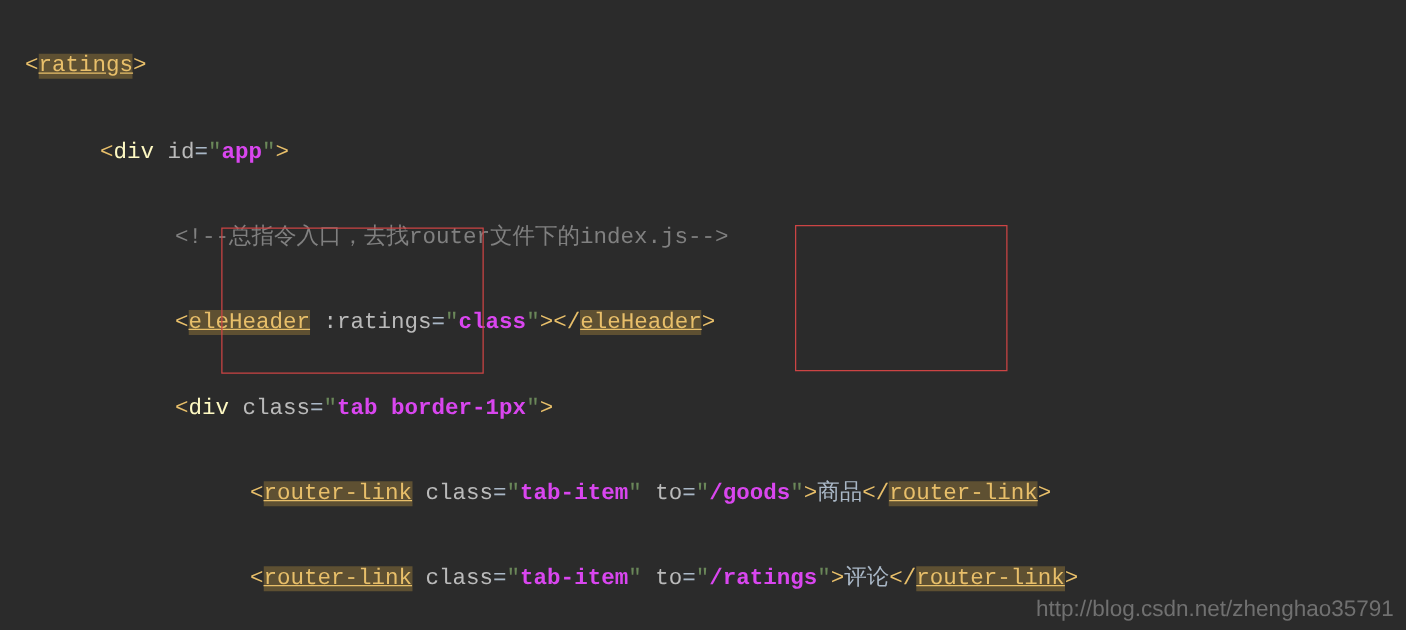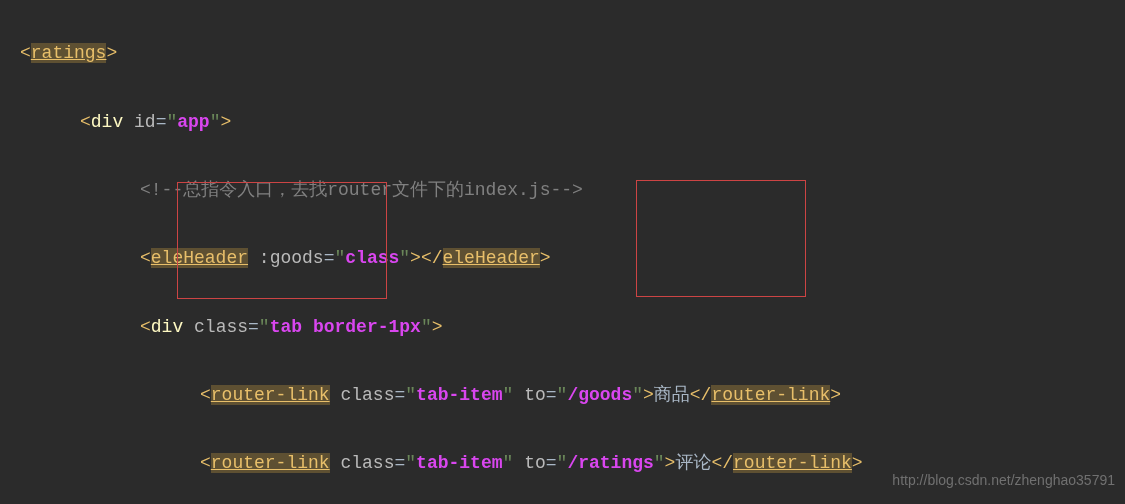--- a/index.html
+++ b/index.html
@@ -50,36 +50,36 @@
       height: 117px;
     }
     .red-box-2 {
       left: 636px;
       top: 180px;
       width: 170px;
       height: 117px;
     }
     .watermark {
       position: absolute;
-      bottom: 10px;
+      bottom: 0;
       right: 10px;
       color: #707070;
-      font-size: 14px;
+      font-size: 18px;
       font-family: Arial, sans-serif;
       text-align: right;
     }
   </style>
 </head>
 <body>
 
 <div class="code-container">
 <span class="line"><span class="tag-br">&lt;</span><span class="tag-hl">ratings</span><span class="tag-br">&gt;</span></span>
 <span class="line indent1"><span class="tag-br">&lt;</span><span class="plain-tag">div</span> <span class="attr-name">id</span><span class="eq">=</span><span class="string-q">"</span><span class="attr-val">app</span><span class="string-q">"</span><span class="tag-br">&gt;</span></span>
 <span class="line indent2"><span class="comment">&lt;!--总指令入口，去找router文件下的index.js--&gt;</span></span>
-<span class="line indent2"><span class="tag-br">&lt;</span><span class="tag-hl">eleHeader</span> <span class="attr-name">:goods</span><span class="eq">=</span><span class="string-q">"</span><span class="attr-val">class</span><span class="string-q">"</span><span class="tag-br">&gt;&lt;/</span><span class="tag-hl">eleHeader</span><span class="tag-br">&gt;</span></span>
+<span class="line indent2"><span class="tag-br">&lt;</span><span class="tag-hl">eleHeader</span> <span class="attr-name">:ratings</span><span class="eq">=</span><span class="string-q">"</span><span class="attr-val">class</span><span class="string-q">"</span><span class="tag-br">&gt;&lt;/</span><span class="tag-hl">eleHeader</span><span class="tag-br">&gt;</span></span>
 <span class="line indent2"><span class="tag-br">&lt;</span><span class="plain-tag">div</span> <span class="attr-name">class</span><span class="eq">=</span><span class="string-q">"</span><span class="attr-val">tab border-1px</span><span class="string-q">"</span><span class="tag-br">&gt;</span></span>
 <span class="line indent3"><span class="tag-br">&lt;</span><span class="tag-hl">router-link</span> <span class="attr-name">class</span><span class="eq">=</span><span class="string-q">"</span><span class="attr-val">tab-item</span><span class="string-q">"</span> <span class="attr-name">to</span><span class="eq">=</span><span class="string-q">"</span><span class="attr-val">/goods</span><span class="string-q">"</span><span class="tag-br">&gt;</span><span class="text-content">商品</span><span class="tag-br">&lt;/</span><span class="tag-hl">router-link</span><span class="tag-br">&gt;</span></span>
 <span class="line indent3"><span class="tag-br">&lt;</span><span class="tag-hl">router-link</span> <span class="attr-name">class</span><span class="eq">=</span><span class="string-q">"</span><span class="attr-val">tab-item</span><span class="string-q">"</span> <span class="attr-name">to</span><span class="eq">=</span><span class="string-q">"</span><span class="attr-val">/ratings</span><span class="string-q">"</span><span class="tag-br">&gt;</span><span class="text-content">评论</span><span class="tag-br">&lt;/</span><span class="tag-hl">router-link</span><span class="tag-br">&gt;</span></span>
 
 
 
 
 
 
 

